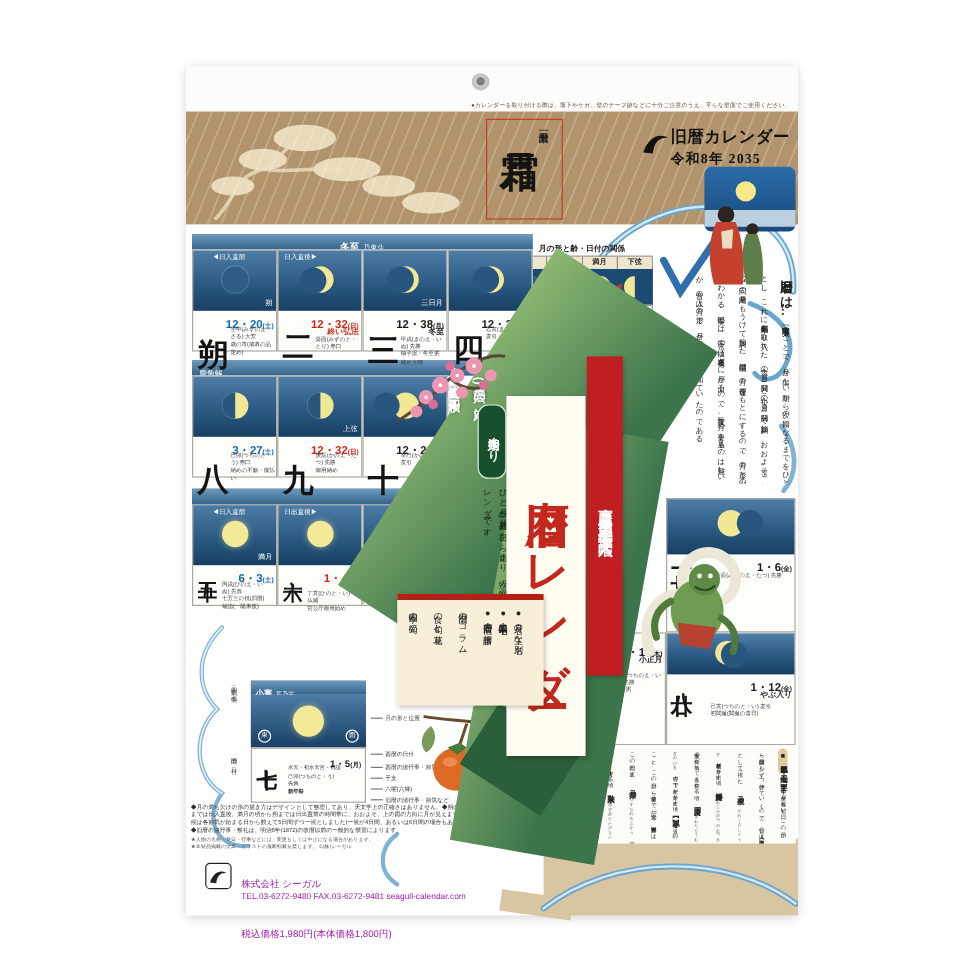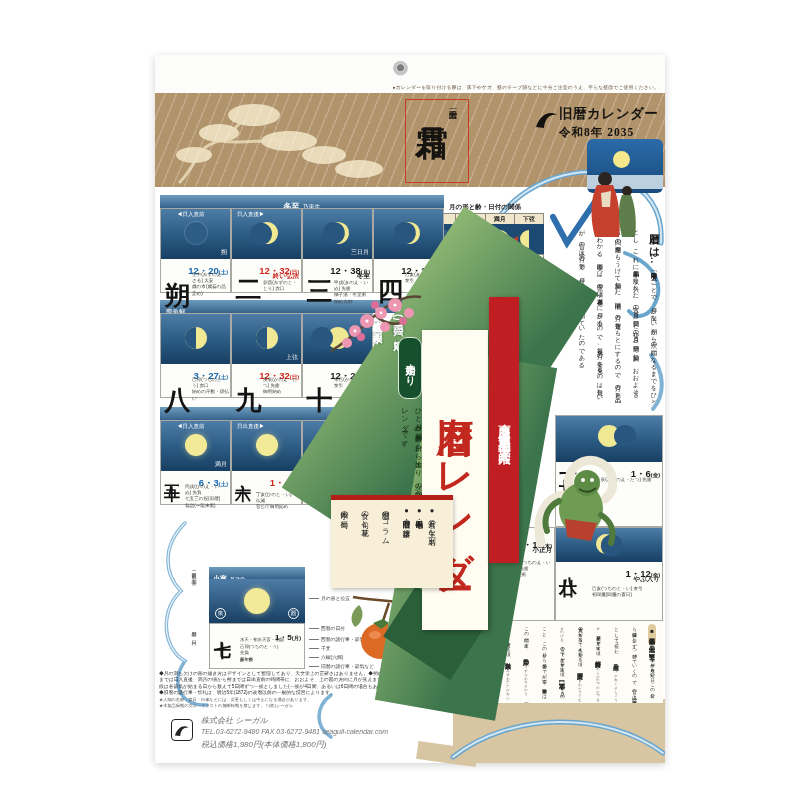--- a/index.html
+++ b/index.html
@@ -121,24 +121,24 @@
   .articles .ey{font-size:3.4px;color:#555;}
   .articles .ed{font-size:4.4px;line-height:1.25;}
   
   .beige{position:absolute;left:298px;top:644px;width:212px;height:64px;background:#d8c5a1;z-index:0;}
   .beige2{position:absolute;left:262px;top:690px;width:60px;height:18px;background:#d8c5a1;z-index:0;transform:rotate(8deg);}
   
   .fine{position:absolute;left:4px;top:616px;width:300px;font-size:4.8px;color:#2c2c2c;line-height:1.35;z-index:2;}
   .fine .sm{font-size:4.2px;color:#555;}
   .company{position:absolute;left:16px;top:660px;z-index:2;}
   .stamp{position:absolute;left:0;top:4px;width:20px;height:20px;border:1.6px solid #222;border-radius:4px;background:#fff;}
-  .cotext{position:absolute;left:30px;top:0;width:260px;color:#737373;font-style:italic;}
+  .cotext{position:absolute;left:30px;top:16px;width:260px;color:#a21caf;}
   .cotext .cn{font-size:8px;}
   .cotext .ct{font-size:7px;margin-top:2px;}
-  .cotext .cp{font-size:8px;margin-top:4px;}
+  .cotext .cp{font-size:8px;margin-top:22px;}
   svg{display:block;}
   .noint{pointer-events:none;}
 </style>
 </head>
 <body>
 
 <div class="stage">
   <div class="page">
 
     <div class="hanger">

